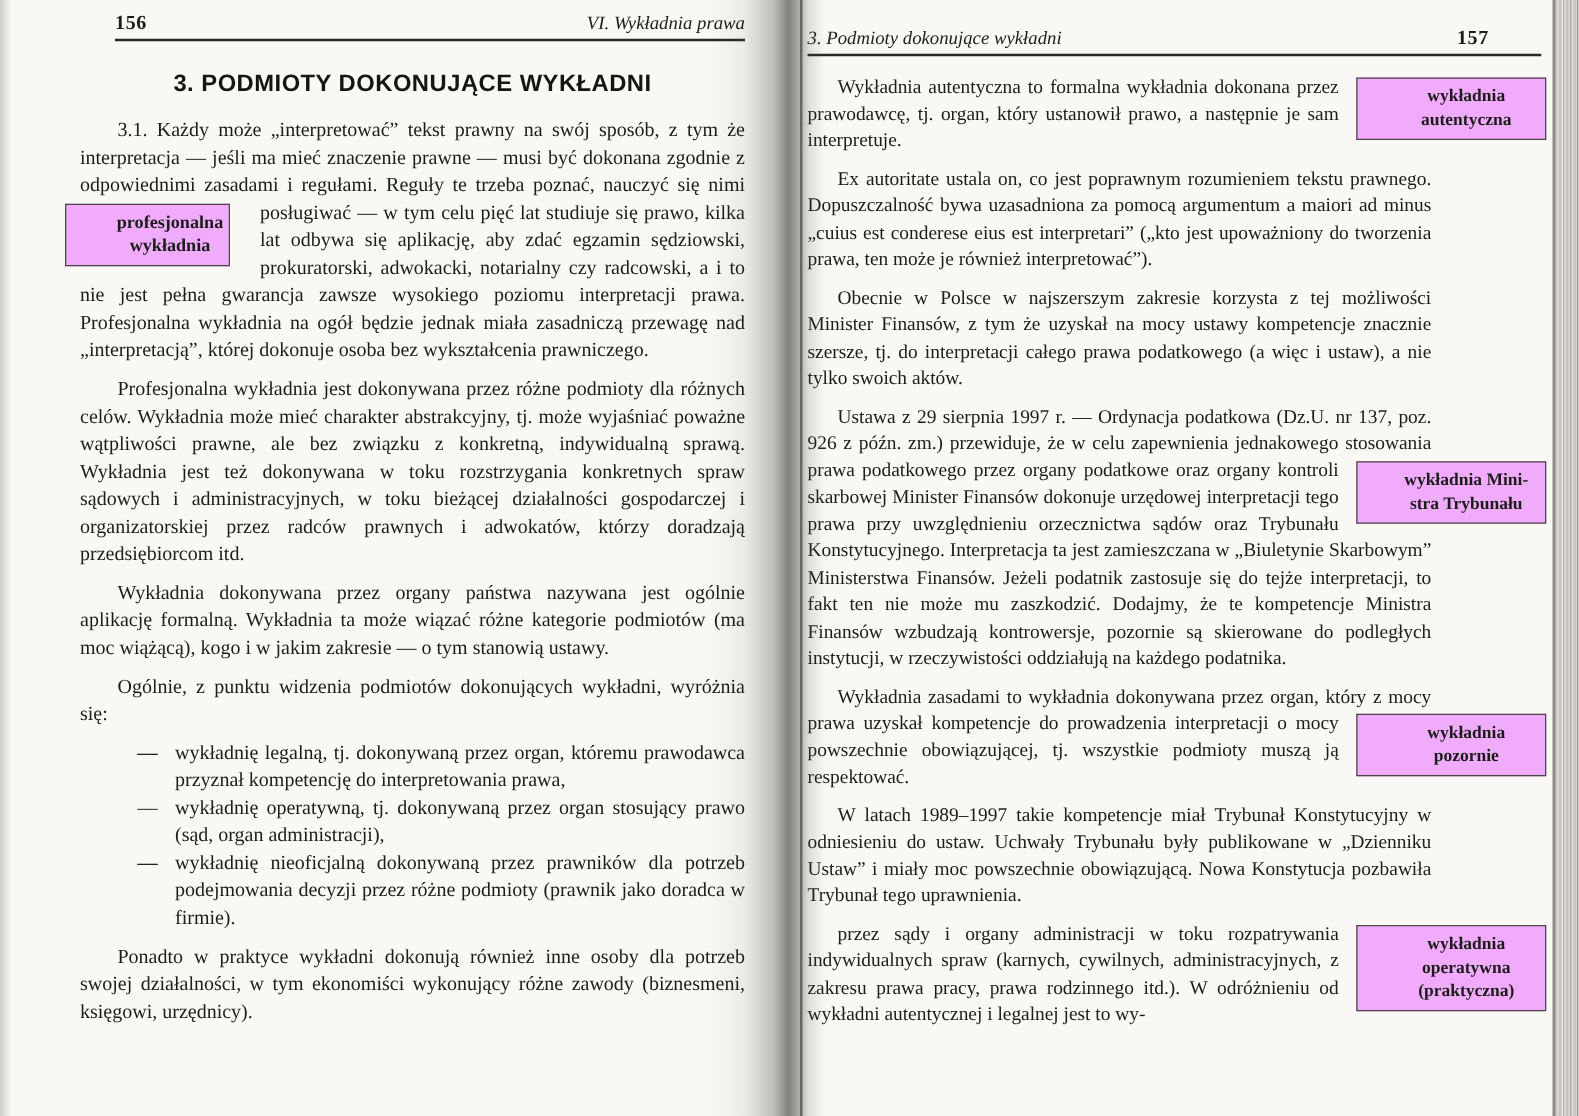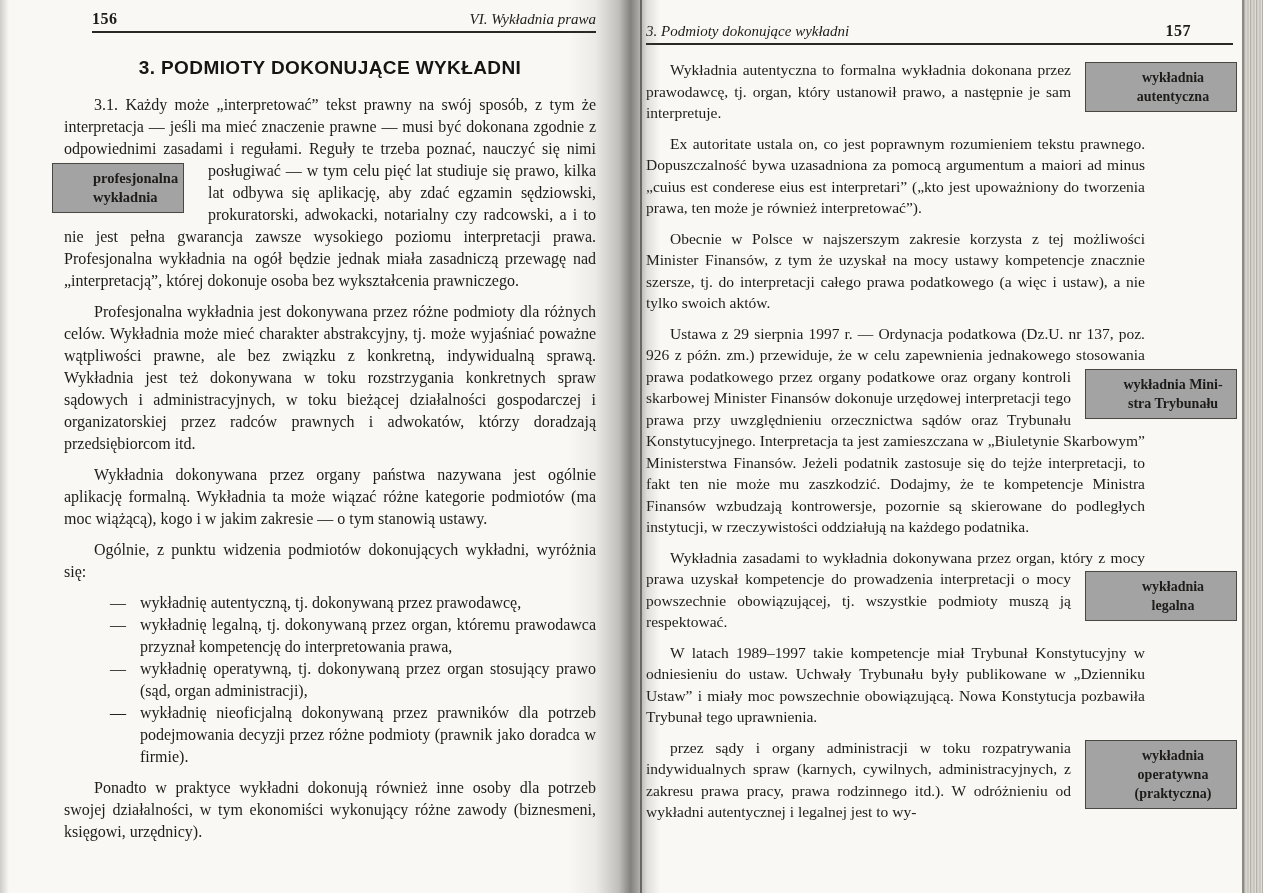--- a/index.html
+++ b/index.html
@@ -26,23 +26,23 @@
 
   .bp{font-size:16px;line-height:22px;text-align:justify;margin:0 0 9px}
   .page.right .bp{font-size:15.5px;line-height:21.5px}
   .ind{text-indent:30px}
   .page.right .ind{text-indent:24px}
 
   .list{margin:0 0 9px}
   .li{position:relative;padding-left:76px;font-size:16px;line-height:22px;text-align:justify}
   .dash{position:absolute;left:46px}
 
-  .mbox{border:1.5px solid #4a4743;background:#a3a3a3;font-weight:700;display:block}
+  .mbox{border:1.5px solid #4a4743;background:#f0abfc;font-weight:700;display:block}
   .mbox-l{float:left;width:116px;margin:3px 24px 3px -12px;
-          font-size:14.5px;line-height:19px;text-align:left;padding:5px 4px 5px 10px}
+          font-size:14.5px;line-height:19px;text-align:center;padding:5px 4px 5px 10px}
   .mbox-r{float:right;width:142px;margin:3px -92px 6px 14px;
           font-size:14px;line-height:19px;text-align:center;padding:5px 4px}
   .mline{display:block}
 
   .seg-b{font-weight:400}
   .seg-i{}
 
   .gutter{position:absolute;left:568px;top:0;bottom:0;width:92px;z-index:5;pointer-events:none;
     background:linear-gradient(to right,
       rgba(58,54,50,0) 0%, rgba(58,54,50,.07) 30%, rgba(48,45,42,.28) 55%,
@@ -74,21 +74,21 @@
           <span class="mline">wykładnia</span>
         </span><span><span>nauczyć się nimi posługiwać — w tym celu pięć lat studiuje się prawo, kilka lat odbywa się aplikację, aby zdać egzamin sędziowski, prokuratorski, adwokacki, notarialny czy radcowski, a i to nie jest pełna gwarancja zawsze wysokiego poziomu interpretacji prawa. Profesjonalna wykładnia na ogół będzie jednak miała zasadniczą przewagę nad „interpretacją”, której dokonuje osoba bez wykształcenia prawniczego.</span></span></p>
 
     <p class="bp ind"><span><span>Profesjonalna wykładnia jest dokonywana przez różne podmioty dla różnych celów. Wykładnia może mieć charakter </span><span class="seg-b">abstrakcyjny</span><span>, tj. może wyjaśniać poważne wątpliwości prawne, ale bez związku z konkretną, indywidualną sprawą. Wykładnia jest też dokonywana w toku rozstrzygania </span><span class="seg-b">konkretnych</span><span> spraw sądowych i administracyjnych, w toku bieżącej działalności gospodarczej i organizatorskiej przez radców prawnych i adwokatów, którzy doradzają przedsiębiorcom itd.</span></span></p>
 
     <p class="bp ind"><span><span>Wykładnia dokonywana przez organy państwa nazywana jest ogólnie </span><span class="seg-b">aplikację formalną</span><span>. Wykładnia ta może wiązać różne kategorie podmiotów (ma moc wiążącą), kogo i w jakim zakresie — o tym stanowią ustawy.</span></span></p>
 
     <p class="bp ind"><span><span>Ogólnie, z punktu widzenia podmiotów dokonujących wykładni, wyróżnia się:</span></span></p>
 
     <div class="list">
-      <div class="li"><span class="dash">—</span><span>wykładnię autentyczną, tj. dokonywaną przez prawodawcę,</span></div>
+      <div class="li"><span class="dash">—</span></div>
       <div class="li"><span class="dash">—</span><span>wykładnię legalną, tj. dokonywaną przez organ, któremu prawodawca przyznał kompetencję do interpretowania prawa,</span></div>
       <div class="li"><span class="dash">—</span><span>wykładnię operatywną, tj. dokonywaną przez organ stosujący prawo (sąd, organ administracji),</span></div>
       <div class="li"><span class="dash">—</span></div>
       <div class="li"><span class="dash">—</span><span>wykładnię nieoficjalną dokonywaną przez prawników dla potrzeb podejmowania decyzji przez różne podmioty (prawnik jako doradca w firmie).</span></div>
     </div>
 
     <p class="bp ind"><span><span>Ponadto w praktyce wykładni dokonują również inne osoby dla potrzeb swojej działalności, w tym ekonomiści wykonujący różne zawody (biznesmeni, księgowi, urzędnicy).</span></span></p>
   </section>
 
   <section class="page right">
@@ -106,21 +106,21 @@
 
     <p class="bp ind"><span><span>Obecnie w Polsce w najszerszym zakresie korzysta z tej możliwości Minister Finansów, z tym że uzyskał na mocy ustawy kompetencje znacznie szersze, tj. do interpretacji całego prawa podatkowego (a więc i ustaw), a nie tylko swoich aktów.</span></span></p>
 
     <p class="bp ind"><span><span>Ustawa z 29 sierpnia 1997 r. — Ordynacja podatkowa (Dz.U. nr 137, poz. 926 z późn. zm.) przewiduje, że w celu zapewnienia jednakowego stosowania prawa podatkowego przez organy podatkowe oraz organy </span></span><span class="mbox mbox-r">
           <span class="mline">wykładnia Mini-</span>
           <span class="mline">stra Trybunału</span>
         </span><span><span>kontroli skarbowej Minister Finansów dokonuje urzędowej interpretacji tego prawa przy uwzględnieniu orzecznictwa sądów oraz Trybunału Konstytucyjnego. Interpretacja ta jest zamieszczana w „Biuletynie Skarbowym” Ministerstwa Finansów. Jeżeli podatnik zastosuje się do tejże interpretacji, to fakt ten nie może mu zaszkodzić. Dodajmy, że te kompetencje Ministra Finansów wzbudzają kontrowersje, pozornie są skierowane do podległych instytucji, w rzeczywistości oddziałują na każdego podatnika.</span></span></p>
 
     <p class="bp ind"><span><span class="seg-b">Wykładnia zasadami</span><span> to wykładnia dokonywana przez organ, który z mocy </span></span><span class="mbox mbox-r">
           <span class="mline">wykładnia</span>
-          <span class="mline">legalna</span>
+          <span class="mline">pozornie</span>
         </span><span><span>prawa uzyskał kompetencje do prowadzenia interpretacji o mocy powszechnie obowiązującej, tj. wszystkie podmioty muszą ją respektować.</span></span></p>
 
     <p class="bp ind"><span><span>W latach 1989–1997 takie kompetencje miał Trybunał Konstytucyjny w odniesieniu do ustaw. Uchwały Trybunału były publikowane w „Dzienniku Ustaw” i miały moc powszechnie obowiązującą. Nowa Konstytucja pozbawiła Trybunał tego uprawnienia.</span></span></p>
 
     <p class="bp ind"><span class="mbox mbox-r">
           <span class="mline">wykładnia</span>
           <span class="mline">operatywna</span>
           <span class="mline">(praktyczna)</span>
         </span><span><span>przez sądy i organy administracji w toku rozpatrywania indywidualnych spraw (karnych, cywilnych, administracyjnych, z zakresu prawa pracy, prawa rodzinnego itd.). W odróżnieniu od wykładni autentycznej i legalnej jest to wy-</span></span></p>
   </section>

